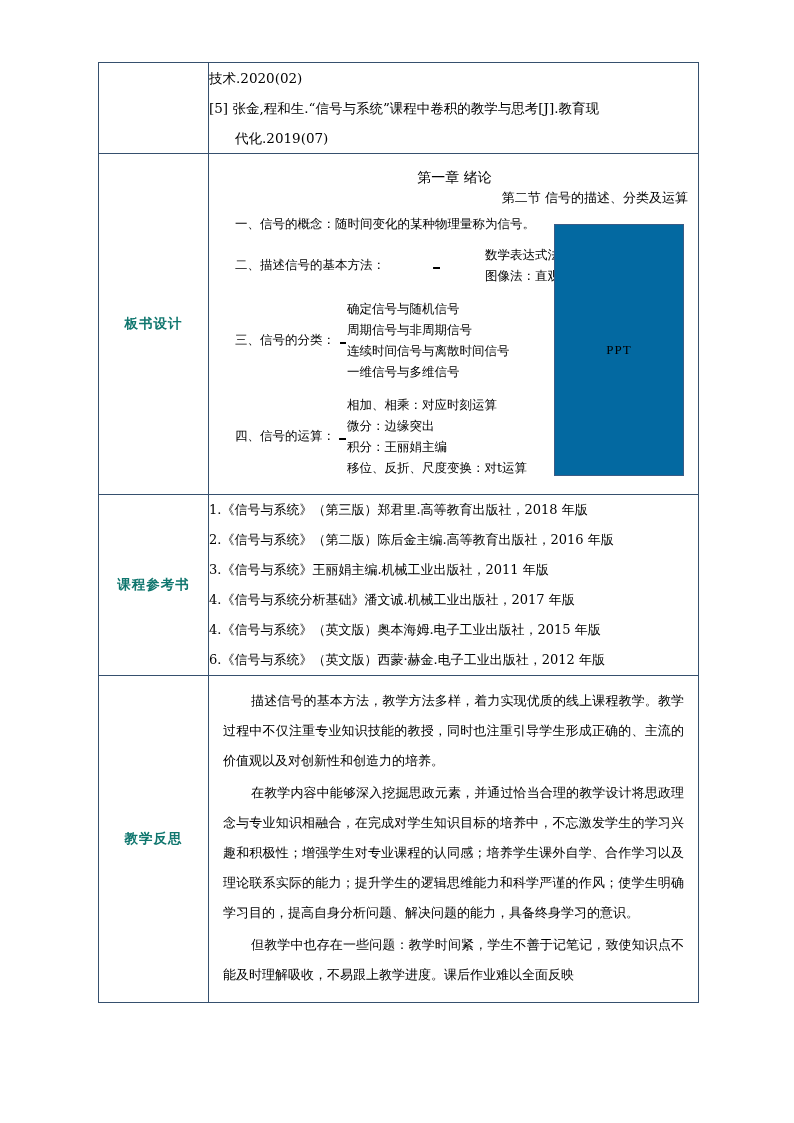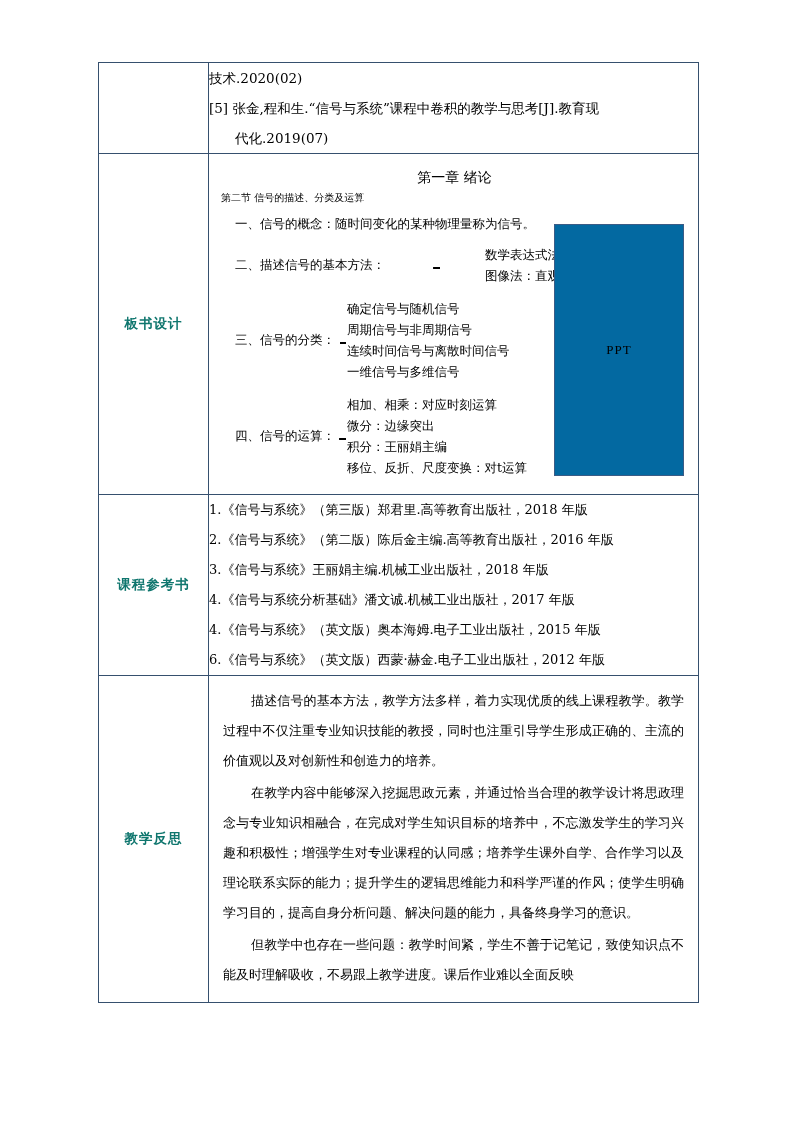--- a/index.html
+++ b/index.html
@@ -61,22 +61,22 @@
     min-height: 300px;
     padding: 10px 10px 12px 12px;
   }
   .board-title {
     text-align: center;
     font-size: 14px;
     line-height: 22px;
     margin-top: 2px;
   }
   .board-subtitle {
-    text-align: left;
-    font-size: 10px;
+    text-align: right;
+    font-size: 13px;
     line-height: 20px;
     margin-bottom: 6px;
   }
   .ppt-box {
     position: absolute;
     right: 14px;
     top: 70px;
     width: 128px;
     height: 250px;
     border: 1px solid #3b5c86;
@@ -225,21 +225,21 @@
             </div>
           </div>
         </td>
       </tr>
 
       <tr>
         <td class="label-cell">课程参考书</td>
         <td class="content-cell">
           <div class="book-line">1.《信号与系统》（第三版）郑君里.高等教育出版社，2018 年版</div>
           <div class="book-line">2.《信号与系统》（第二版）陈后金主编.高等教育出版社，2016 年版</div>
-          <div class="book-line">3.《信号与系统》王丽娟主编.机械工业出版社，2018 年版</div>
+          <div class="book-line">3.《信号与系统》王丽娟主编.机械工业出版社，2011 年版</div>
           <div class="book-line">4.《信号与系统分析基础》潘文诚.机械工业出版社，2017 年版</div>
           <div class="book-line">4.《信号与系统》（英文版）奥本海姆.电子工业出版社，2015 年版</div>
           <div class="book-line">6.《信号与系统》（英文版）西蒙·赫金.电子工业出版社，2012 年版</div>
         </td>
       </tr>
 
       <tr>
         <td class="label-cell">教学反思</td>
         <td>
           <div class="reflect">

